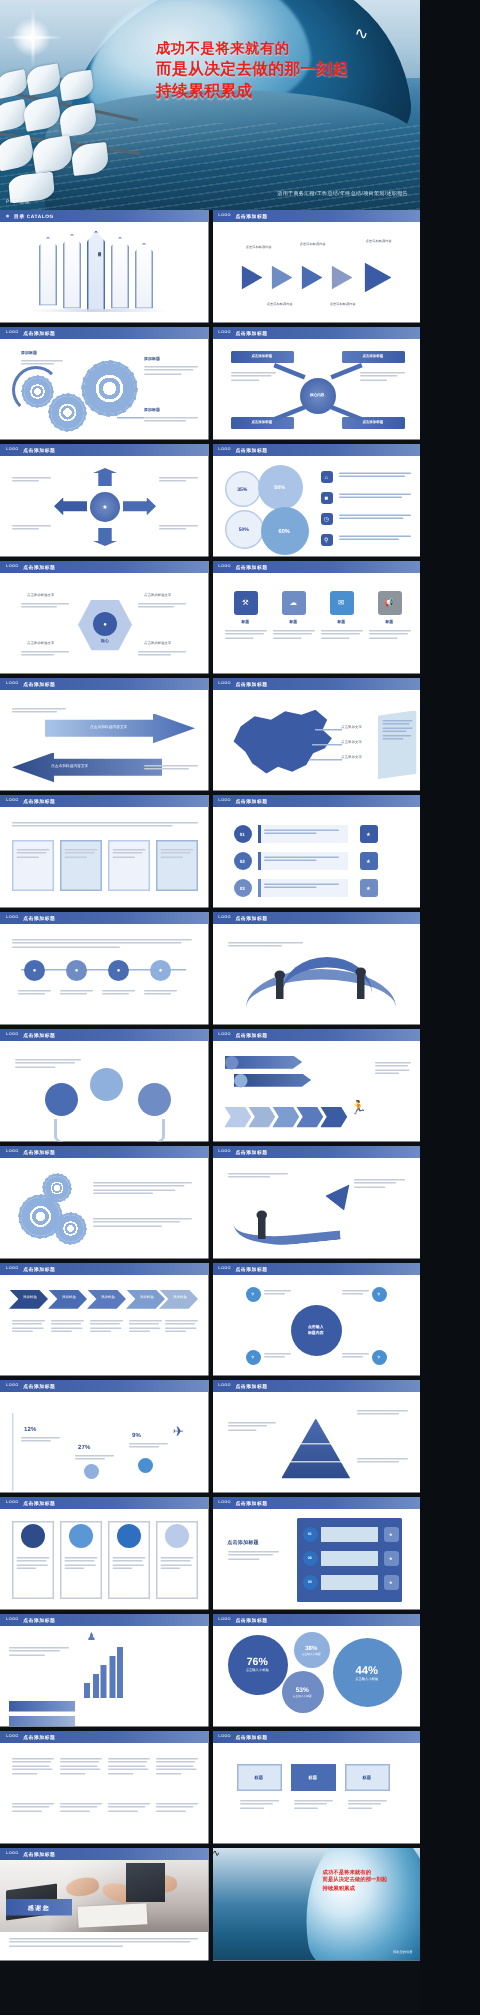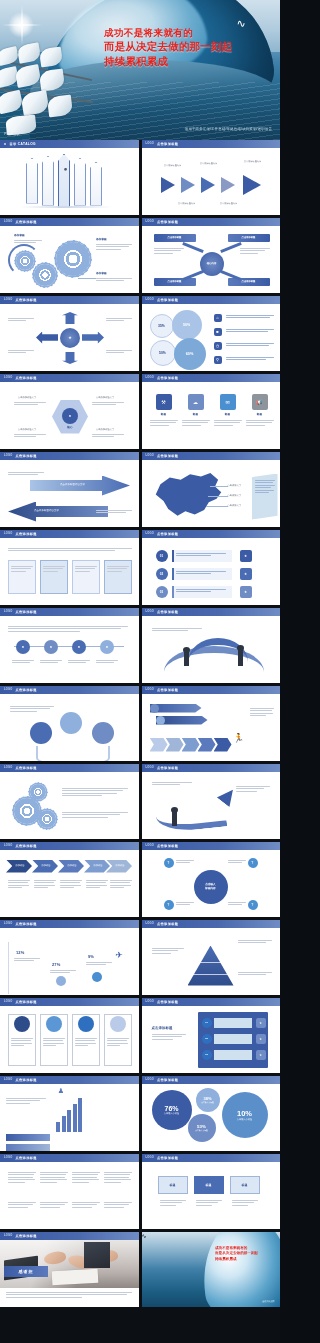--- a/index.html
+++ b/index.html
@@ -1020,21 +1020,21 @@
           </div>
           <div class="circle" style="left:54px;top:4px;width:24px;height:24px;background:#8fb0dd;">
             <span style="font-size:4px;">38%</span>
             <span style="font-size:1.8px;font-weight:normal;">点击输入小标题</span>
           </div>
           <div class="circle" style="left:46px;top:30px;width:28px;height:28px;background:#6f8cc4;">
             <span style="font-size:4.4px;">53%</span>
             <span style="font-size:1.8px;font-weight:normal;">点击输入小标题</span>
           </div>
           <div class="circle" style="left:80px;top:8px;width:46px;height:46px;background:#5b8fc9;">
-            <span style="font-size:7.5px;">10%</span>
+            <span style="font-size:7.5px;">44%</span>
             <span style="font-size:2.2px;font-weight:normal;">点击输入小标题</span>
           </div>
         </div>
       </div>
     </div>
 
     <div class="row">
       <div class="slide">
         <div class="s-head">
           <span class="logo">LOGO</span>

